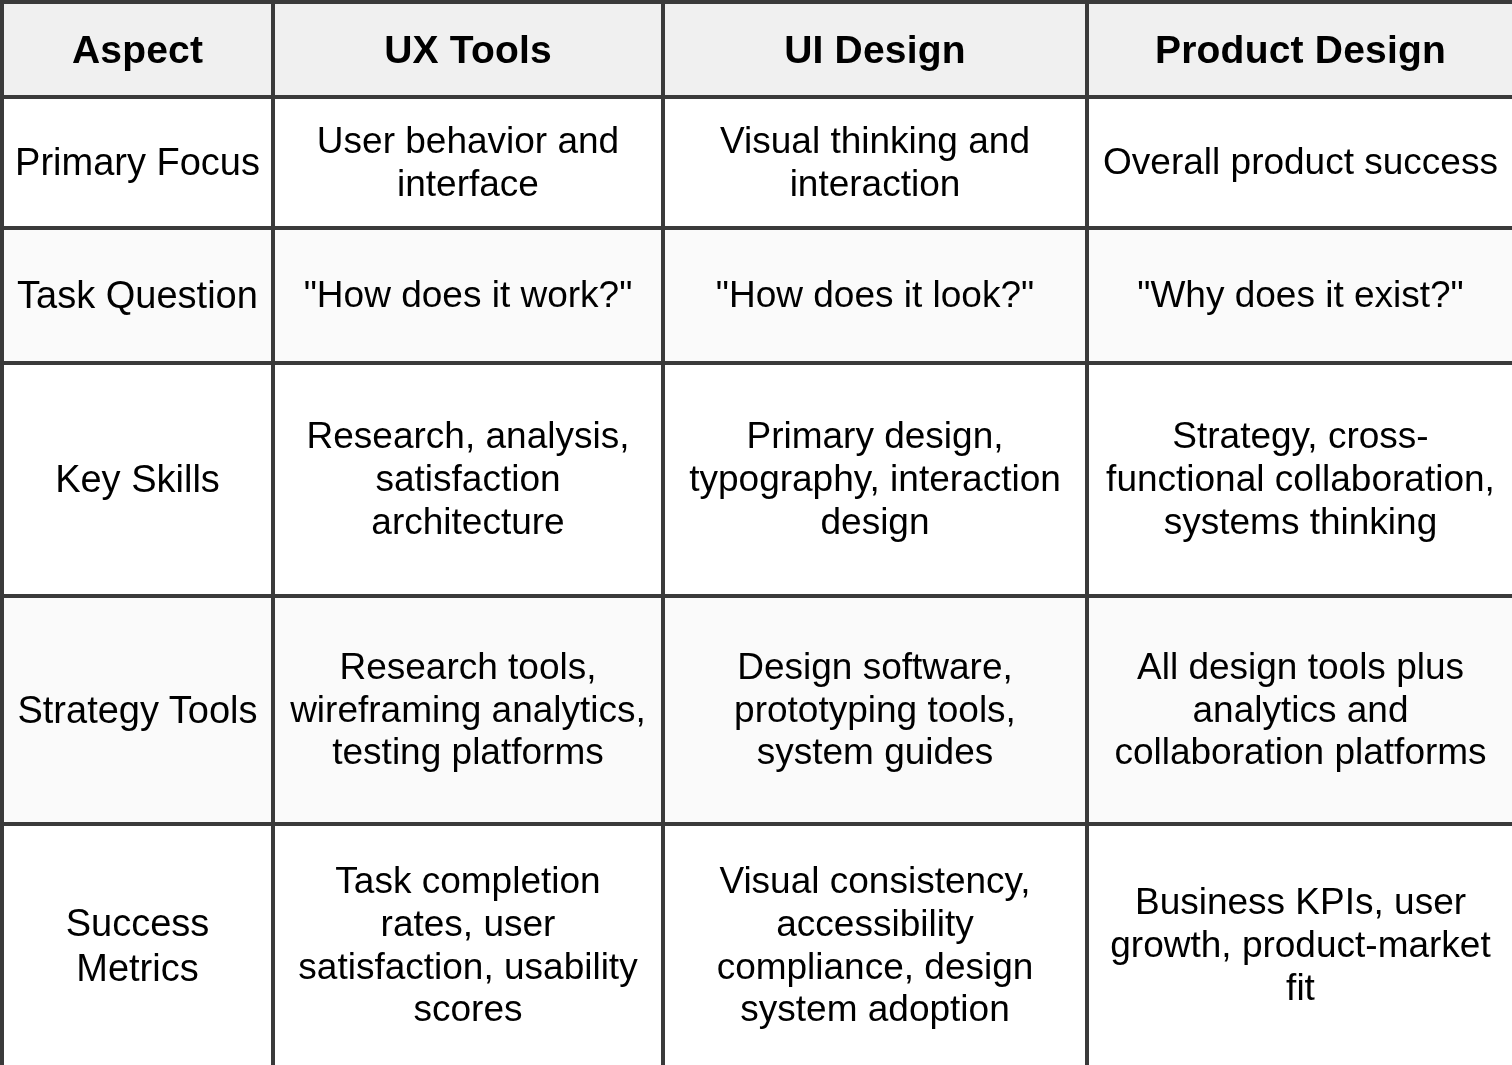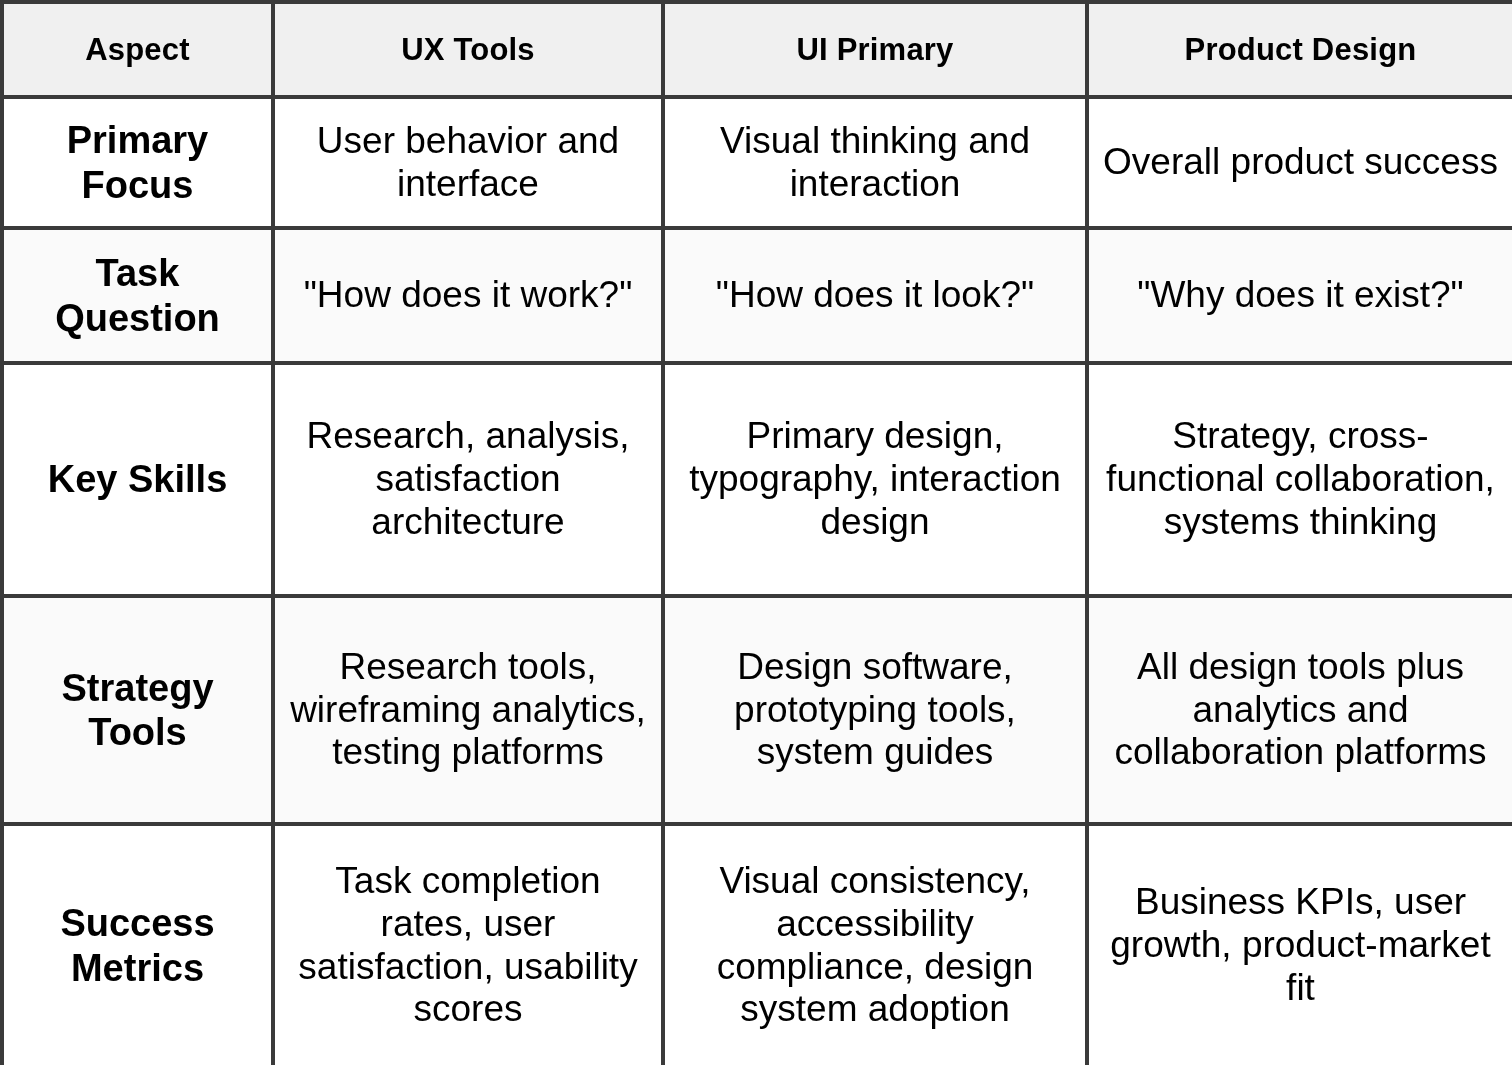--- a/index.html
+++ b/index.html
@@ -46,33 +46,33 @@
   
   col.c0 { width: 271px; }
   col.c1 { width: 390px; }
   col.c2 { width: 424px; }
   col.c3 { width: 427px; }
 
   
   thead th {
     background: #f0f0f0;
     font-weight: bold;
-    font-size: 31px;
+    font-size: 39px;
     letter-spacing: 0.2px;
     height: 95px;
   }
 
   
   tbody td {
     font-size: 37px;
     font-weight: normal;
   }
 
   tbody td.aspect {
-    font-weight: bold;
+    font-weight: normal;
     font-size: 38px;
   }
 
   tbody tr.shade td {
     background: #fafafa;
   }
   tbody tr.plain td {
     background: #ffffff;
   }
 
@@ -91,21 +91,21 @@
     <colgroup>
       <col class="c0">
       <col class="c1">
       <col class="c2">
       <col class="c3">
     </colgroup>
     <thead>
       <tr>
         <th>Aspect</th>
         <th>UX Tools</th>
-        <th>UI Primary</th>
+        <th>UI Design</th>
         <th>Product Design</th>
       </tr>
     </thead>
     <tbody>
 
       <tr class="plain r0">
         <td class="aspect">Primary Focus</td>
         <td>User behavior and interface</td>
         <td>Visual thinking and interaction</td>
         <td>Overall product success</td>

